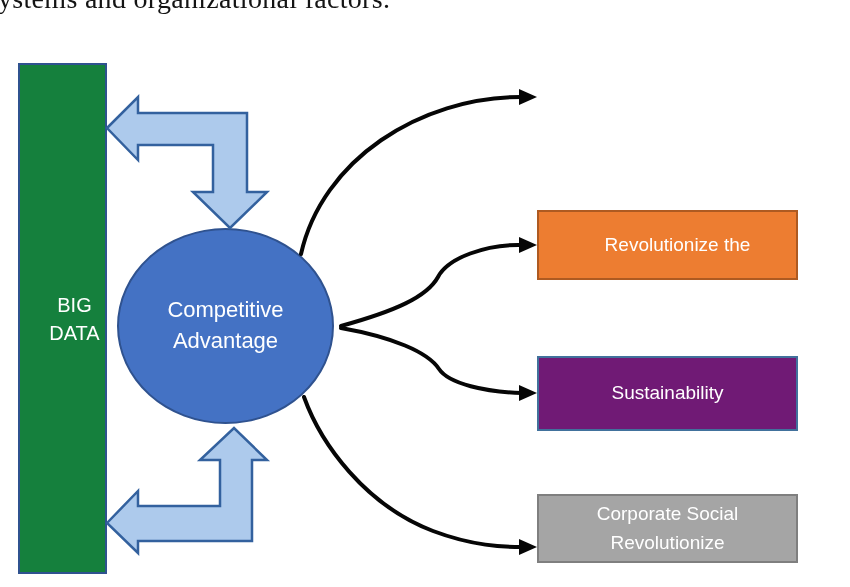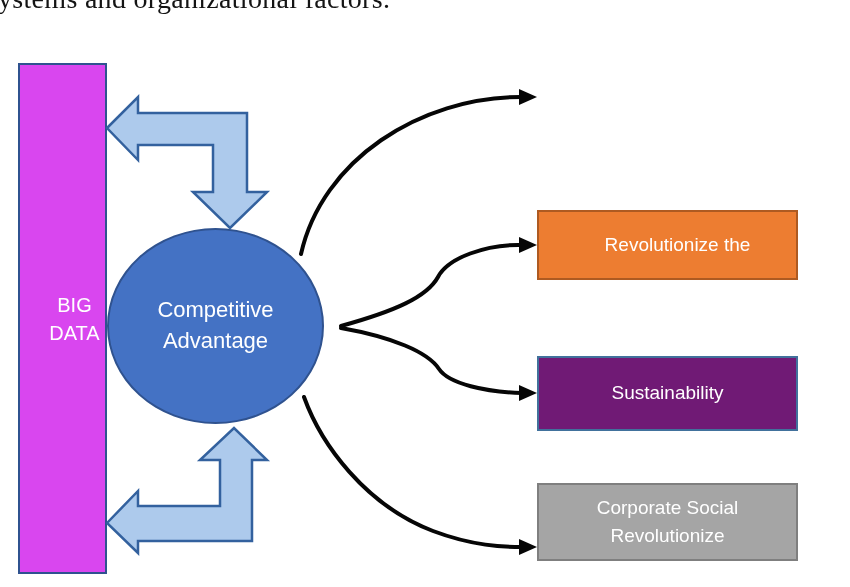--- a/index.html
+++ b/index.html
@@ -13,33 +13,33 @@
     font-family:"Liberation Serif",serif;font-size:28px;color:#141414;
     letter-spacing:0.3px;
   }
   
   .node,.box{
     position:absolute;box-sizing:border-box;display:flex;flex-direction:column;
     align-items:center;justify-content:center;text-align:center;color:#ffffff;
   }
   .big-data{
     left:18px;top:63px;width:89px;height:511px;
-    background:#d946ef;border:2px solid #2F528F;
+    background:#15803d;border:2px solid #2F528F;
     font-size:20px;line-height:1.4;padding-left:24px;
   }
   .hub{
-    left:107px;top:228px;width:217px;height:196px;border-radius:50%;
+    left:117px;top:228px;width:217px;height:196px;border-radius:50%;
     background:#4472C4;border:2px solid #2F528F;
     font-size:22px;line-height:1.4;
   }
   .box{left:537px;width:261px;font-size:19px;line-height:1.5;}
   .box-analytics{top:63px;height:67px;background:#70AD47;border:2px solid #548235;}
   .box-management{top:210px;height:70px;background:#ED7D31;border:2px solid #AE5A21;padding-left:20px;}
   .box-sustainability{top:356px;height:75px;background:#701a75;border:2px solid #41719C;text-align:center;}
-  .box-csr{top:483px;height:78px;background:#A5A5A5;border:2px solid #7F7F7F;}
+  .box-csr{top:494px;height:69px;background:#A5A5A5;border:2px solid #7F7F7F;}
   .arrow-layer{
     position:absolute;left:0;top:0;width:850px;height:587px;pointer-events:none;
   }
   .bent-arrow{fill:#ADCAEC;stroke:#33619E;stroke-width:2.5;stroke-linejoin:miter;}
   .connector{fill:none;stroke:#060606;stroke-width:4;stroke-linecap:round;}
   .connector-head{fill:#060606;stroke:none;}
   .line{display:block;}
 </style>
 </head>
 <body>

